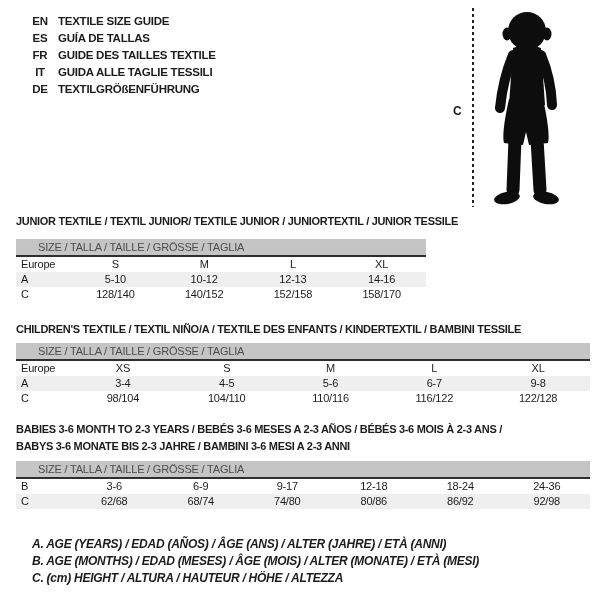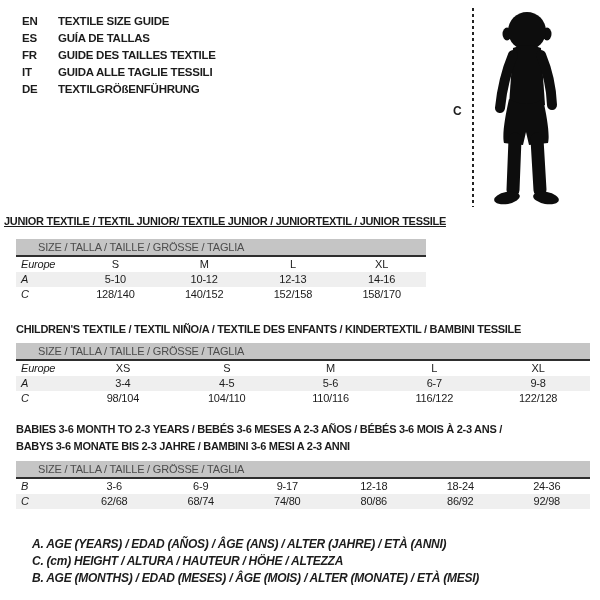--- a/index.html
+++ b/index.html
@@ -4,44 +4,44 @@
 <style>
   html,body{margin:0;padding:0;}
   body{
     position:relative;width:600px;height:600px;overflow:hidden;
     background:var(--page-bg,#ffffff);
     color:var(--text-color,#1c1c1c);
     font-family:"Liberation Sans",sans-serif;
   }
   
   .lang-block{position:absolute;left:22px;top:12px;display:flex;flex-direction:column;}
-  .lang-row{display:flex;height:17px;align-items:center;font-weight:bold;font-size:11.5px;letter-spacing:-0.25px;white-space:nowrap;}
+  .lang-row{display:flex;height:17px;align-items:center;font-weight:bold;font-size:11.5px;letter-spacing:-0.25px;white-space:nowrap;text-align:center;}
   .lang-code{flex:0 0 36px;}
   
   .height-line{position:absolute;left:472px;top:8px;width:2px;height:199px;
     background:repeating-linear-gradient(to bottom,#222 0,#222 3px,transparent 3px,transparent 6px);}
   .height-label{position:absolute;left:453px;top:104px;font-weight:bold;font-size:12px;}
   .figure-svg{position:absolute;left:482px;top:9px;}
   
   .section-heading{position:absolute;font-weight:bold;font-size:11px;letter-spacing:-0.3px;line-height:17px;white-space:nowrap;}
-  #h-junior{left:4px;top:213px;text-decoration:underline;}
+  #h-junior{left:16px;top:213px;}
   #h-children{left:16px;top:321px;}
   #h-babies{left:16px;top:421px;}
   
   .size-table{position:absolute;}
   #t-junior{left:16px;top:239px;width:410px;}
   #t-children{left:16px;top:343px;width:574px;}
   #t-babies{left:16px;top:461px;width:574px;}
   .size-bar{height:16px;line-height:16px;background:var(--table-header-bg,#c5c5c5);
     color:var(--table-header-text,#4c4c4c);font-size:11px;padding-left:22px;
     border-bottom:2px solid #2e2e2e;letter-spacing:-0.2px;white-space:nowrap;overflow:hidden;}
   .trow{display:flex;height:15px;line-height:15px;font-size:11px;letter-spacing:-0.2px;}
   .trow.shaded{background:var(--row-shaded-bg,#efefef);}
   .tcell{flex:1;text-align:center;white-space:nowrap;}
-  .tcell.rlabel{flex:0 0 50px;text-align:left;padding-left:5px;font-style:italic;}
+  .tcell.rlabel{flex:0 0 50px;text-align:left;padding-left:5px;}
   
   .footnotes{position:absolute;left:32px;top:536px;font-weight:bold;font-size:12px;letter-spacing:-0.25px;line-height:17px;white-space:nowrap;font-style:italic;}
 </style>
 </head>
 <body style="--page-bg: #ffffff; --text-color: #1c1c1c; --table-header-bg: #c5c5c5; --table-header-text: #4c4c4c; --row-shaded-bg: #efefef; --silhouette-color: #0d0d0d;">
 
 <div class="lang-block">
     <div class="lang-row">
       <span class="lang-code">EN</span>
       <span class="lang-label">TEXTILE SIZE GUIDE</span>
@@ -166,15 +166,15 @@
         <div class="tcell">74/80</div>
         <div class="tcell">80/86</div>
         <div class="tcell">86/92</div>
         <div class="tcell">92/98</div>
       </div>
     </div>
 </div>
 
 <div class="footnotes">
     <div>A. AGE (YEARS) / EDAD (AÑOS) / ÂGE (ANS) / ALTER (JAHRE) / ETÀ (ANNI)</div>
+    <div>B. AGE (MONTHS) / EDAD (MESES) / ÂGE (MOIS) / ALTER (MONATE) / ETÀ (MESI)</div>
     <div>C. (cm) HEIGHT / ALTURA / HAUTEUR / HÖHE / ALTEZZA</div>
-    <div>B. AGE (MONTHS) / EDAD (MESES) / ÂGE (MOIS) / ALTER (MONATE) / ETÀ (MESI)</div>
   </div>
 
 </body></html>

